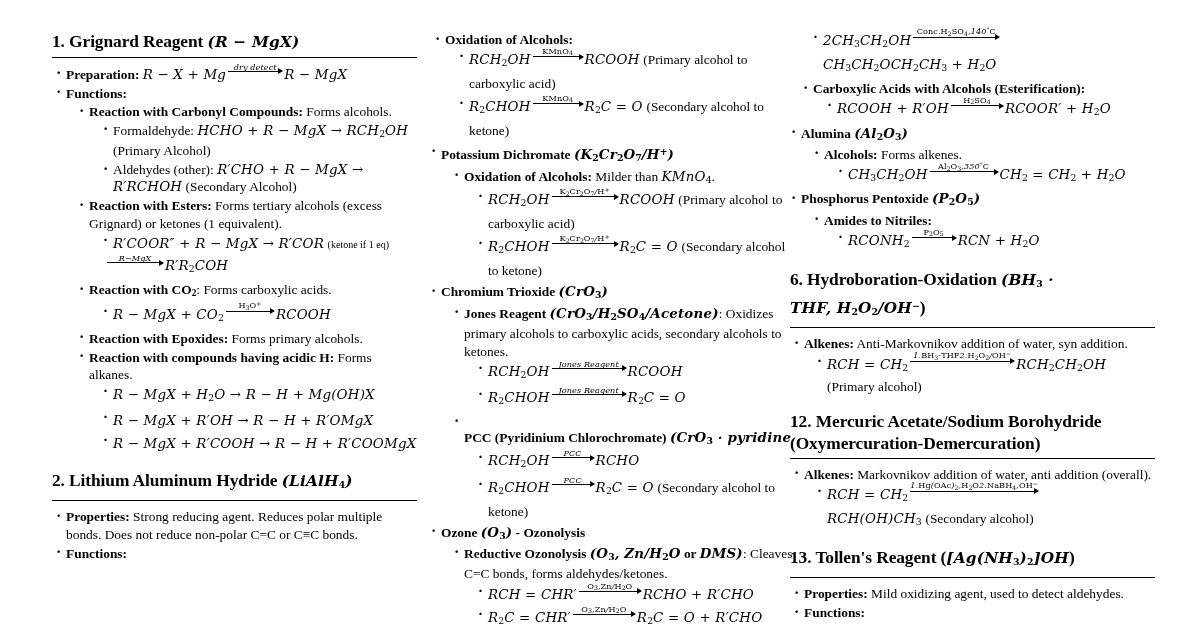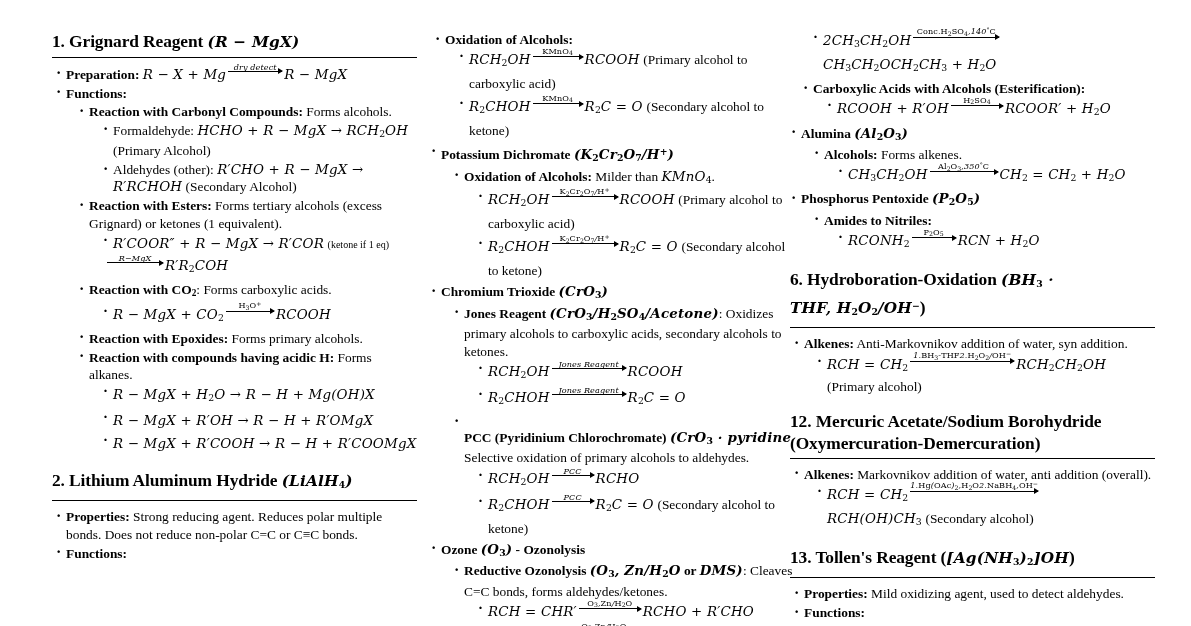--- a/index.html
+++ b/index.html
@@ -205,21 +205,20 @@
         <li><b>Jones Reagent</b> <b><span class="m">(CrO<sub>3</sub>/H<sub>2</sub>SO<sub>4</sub>/Acetone)</span></b><span>: Oxidizes primary alcohols to carboxylic acids, secondary alcohols to ketones.</span>
           <ul class="l3">
             <li class="eq"><span class="m">RCH<sub>2</sub>OH</span><span class="arw" style="width:74px"><span class="lab">Jones Reagent</span><span class="shaft"></span></span><span class="m">RCOOH</span></li>
             <li class="eq"><span class="m">R<sub>2</sub>CHOH</span><span class="arw" style="width:74px"><span class="lab">Jones Reagent</span><span class="shaft"></span></span><span class="m">R<sub>2</sub>C = O</span></li>
           </ul>
         </li>
 
         <li class="ov">
                 <span style="display:block;height:16px"></span>
           <span style="display:block;white-space:nowrap"><b>PCC (Pyridinium Chlorochromate)</b> <b><span class="m">(CrO<sub>3</sub> · pyridine · HCl)</span></b></span>
-          <span style="display:block;white-space:normal;">Selective oxidation of primary alcohols to aldehydes.</span>
           <ul class="l3" style="white-space:normal">
             <li class="eq"><span class="m">RCH<sub>2</sub>OH</span><span class="arw" style="width:42px"><span class="lab">PCC</span><span class="shaft"></span></span><span class="m">RCHO</span></li>
             <li class="eq"><span class="m">R<sub>2</sub>CHOH</span><span class="arw" style="width:42px"><span class="lab">PCC</span><span class="shaft"></span></span><span class="m">R<sub>2</sub>C = O</span> <span style="font-size:13.4px">(Secondary alcohol to ketone)</span></li>
           </ul>
         </li>
       </ul>
     </li>
 
     <li><b>Ozone</b> <b><span class="m">(O<sub>3</sub>)</span></b><b> - Ozonolysis</b>
       <ul class="l2">

